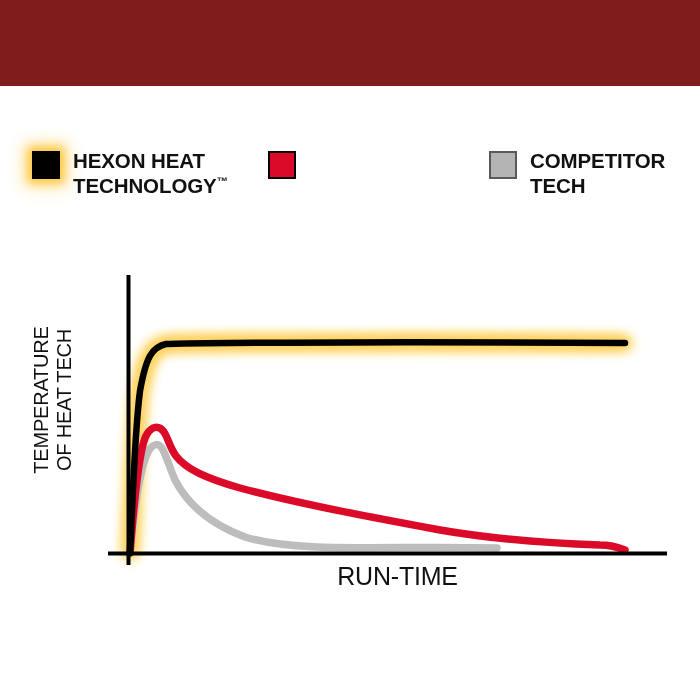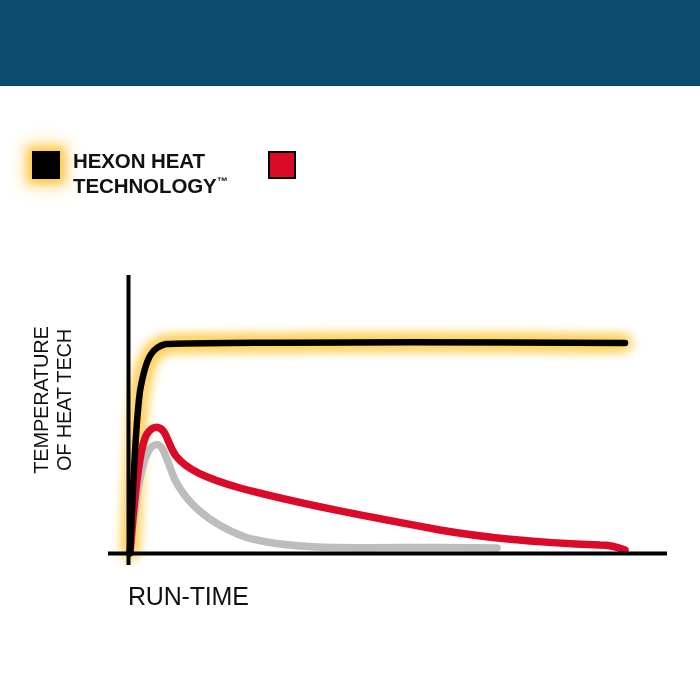--- a/index.html
+++ b/index.html
@@ -16,21 +16,21 @@
     -webkit-font-smoothing: antialiased;
   }
 
   
   #header-banner {
     position: absolute;
     left: 0;
     top: 0;
     width: 700px;
     height: 86px;
-    background: #0c4a6e;
+    background: #7f1d1d;
     box-sizing: border-box;
   }
   #header-title {
     position: absolute;
     left: 27px;
     top: 8px;
     color: #ffffff;
     font-family: "Liberation Sans", sans-serif;
     font-weight: bold;
     font-size: 33px;
@@ -119,22 +119,23 @@
     color: #111111;
     font-family: "Liberation Sans", sans-serif;
     font-size: 20px;
     line-height: 23px;
     letter-spacing: -0.2px;
     white-space: pre-line;
   }
   #x-axis-title {
     position: absolute;
     left: 128px;
-    top: 320px;
+    top: 300px;
     width: 539px;
+    text-align: center;
     color: #111111;
     font-family: "Liberation Sans", sans-serif;
     font-size: 25px;
     letter-spacing: -0.2px;
   }
 </style>
 </head>
 <body>
 
 <div id="header-banner">
@@ -149,20 +150,25 @@
   <div class="legend-item" id="legend-item-hexon">
     <div class="legend-swatch swatch-black"></div>
     <div class="legend-label"><span>HEXON HEAT
 TECHNOLOGY</span><sup>™</sup></div>
   </div>
 
   <div class="legend-item" id="legend-item-previous">
     <div class="legend-swatch swatch-red"></div>
   </div>
 
+  <div class="legend-item" id="legend-item-competitor">
+    <div class="legend-swatch swatch-gray"></div>
+    <div class="legend-label"><span>COMPETITOR
+TECH</span></div>
+  </div>
 
 </div>
 
 <div id="chart">
 
   <svg id="chart-svg" width="700" height="360" viewBox="0 0 700 360">
     <defs>
       <filter id="glow-filter" x="-60%" y="-400%" width="220%" height="900%">
         <feGaussianBlur stdDeviation="7" result="b1"></feGaussianBlur>
         <feFlood flood-color="#FFBE23" flood-opacity="1" result="c1"></feFlood>

